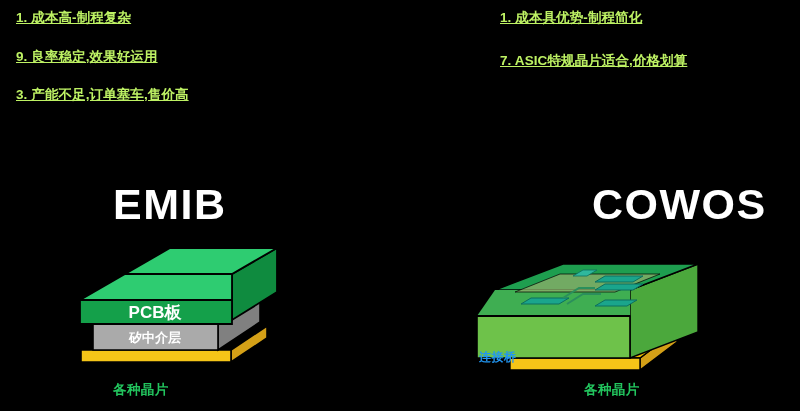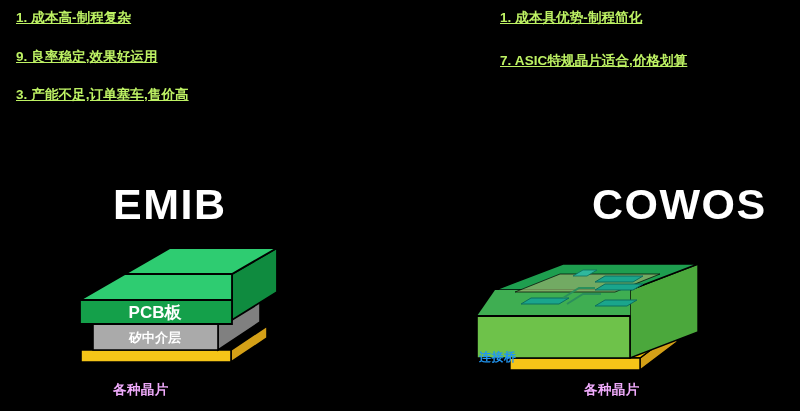--- a/index.html
+++ b/index.html
@@ -70,21 +70,21 @@
   }
   #diagram-cowos { left: 55px;  top: 246px; width: 260px; height: 165px; }
   #diagram-emib  { left: 455px; top: 246px; width: 320px; height: 165px; }
 
   .diagram svg { display: block; }
 
   .caption {
     position: absolute;
     font-size: 13.5px;
     font-weight: 700;
-    color: #f0abfc;
+    color: #22c55e;
     white-space: nowrap;
     letter-spacing: 0.4px;
   }
   #caption-cowos { left: 113px; top: 381px; }
   #caption-emib  { left: 584px; top: 381px; }
 
   .bridge-label {
     position: absolute;
     left: 479px;
     top: 309px;

